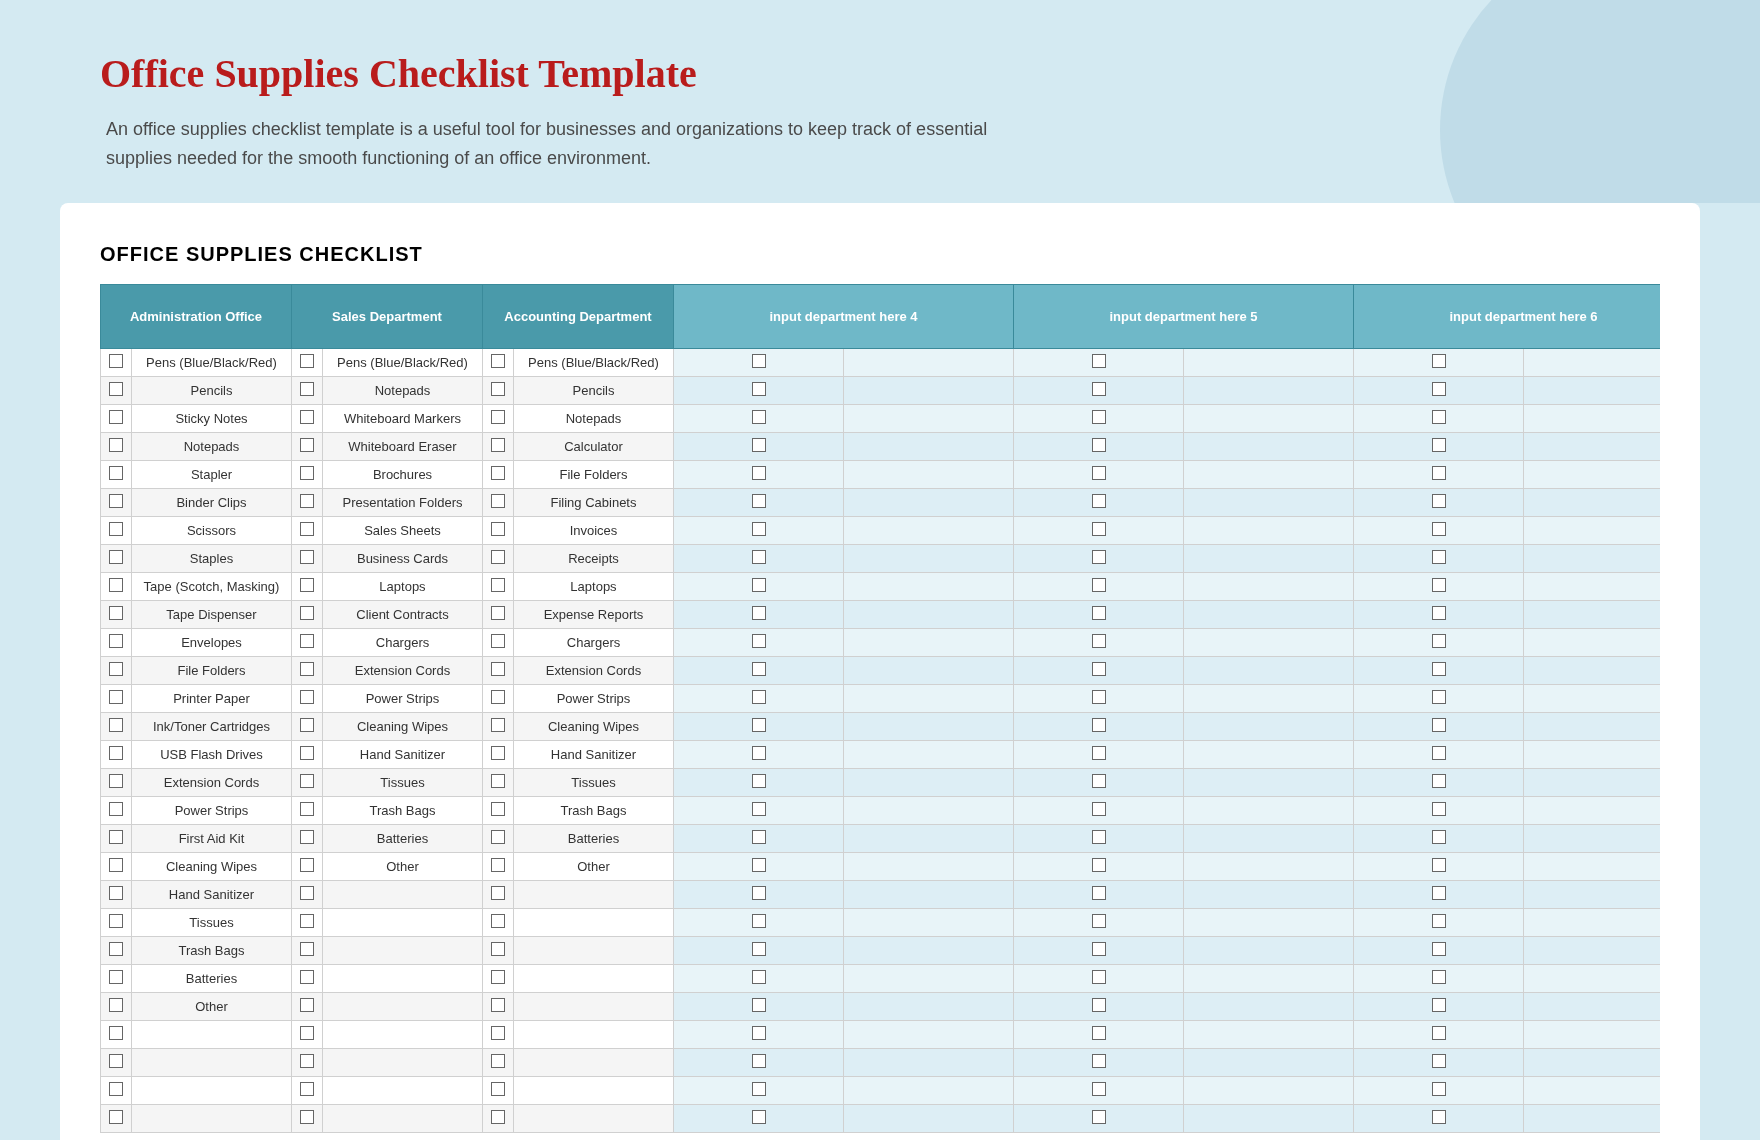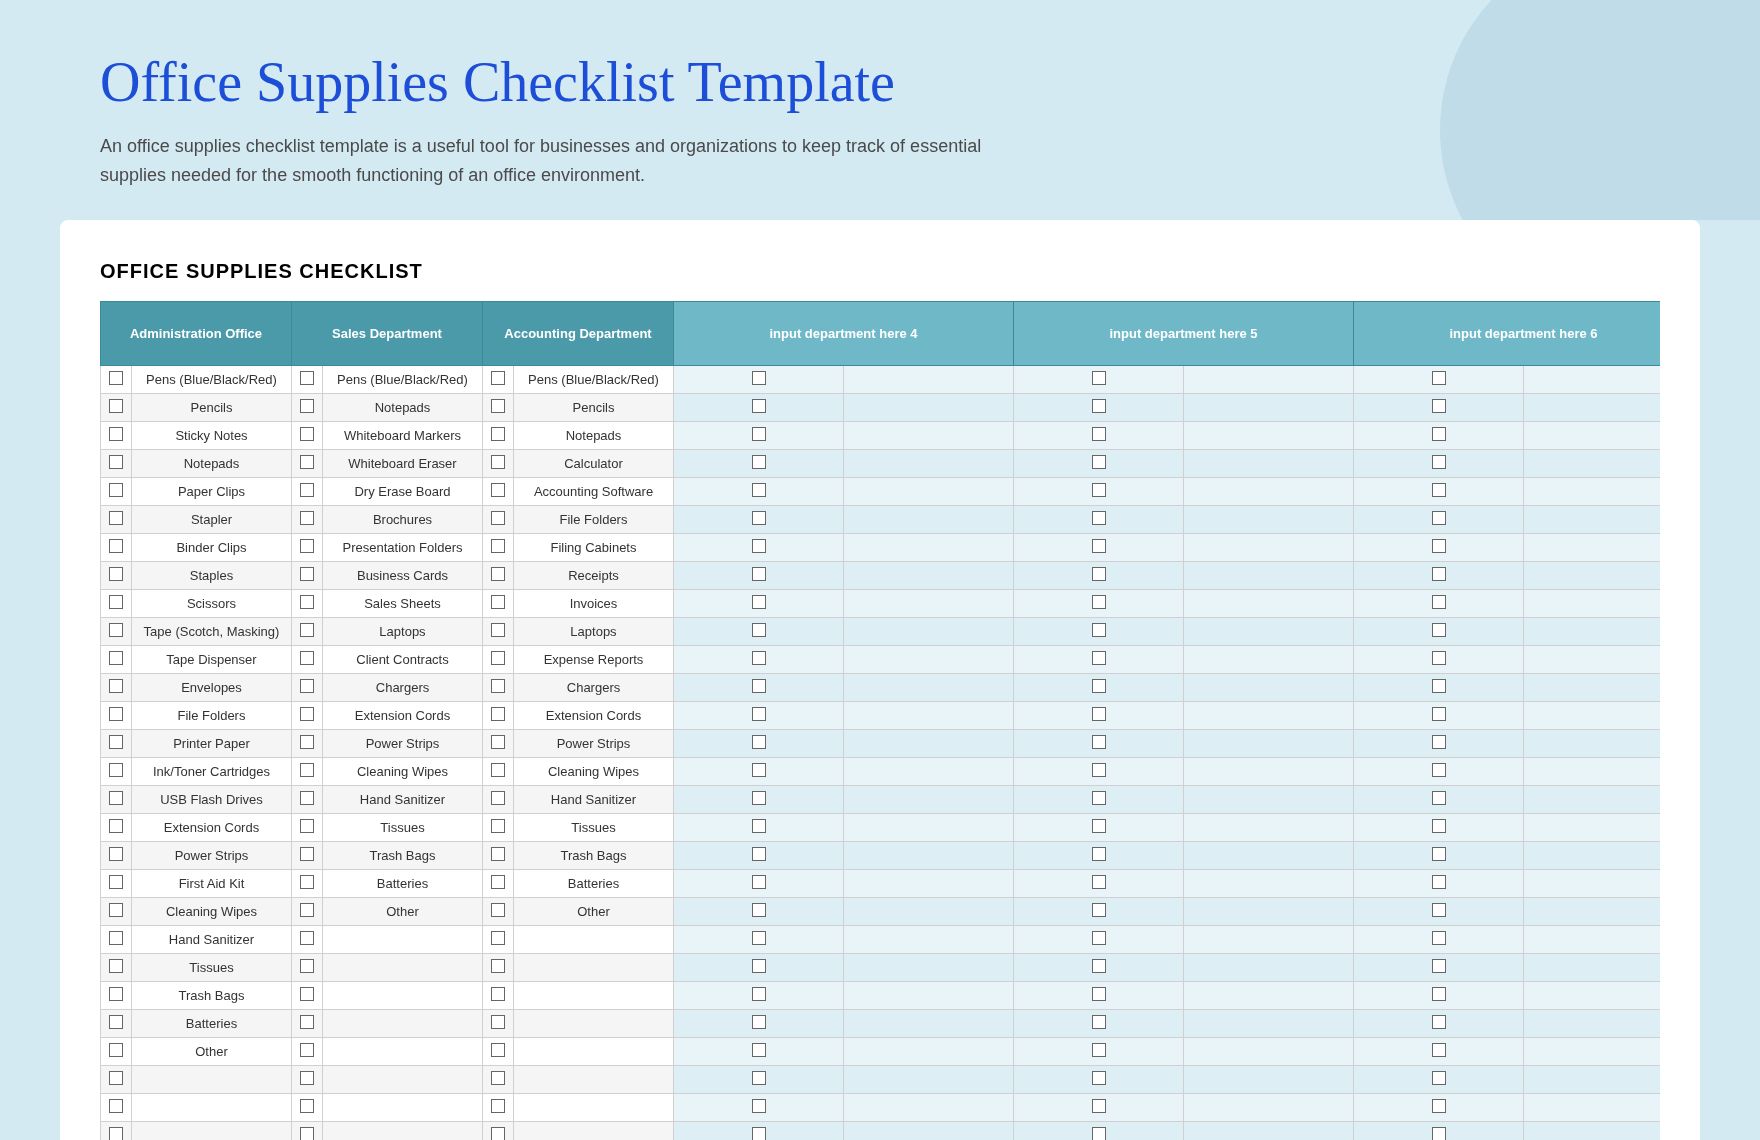--- a/index.html
+++ b/index.html
@@ -21,35 +21,36 @@
       position: absolute;
       right: -60px;
       top: -60px;
       width: 380px;
       height: 380px;
       background: #c0dce8;
       border-radius: 50%;
       z-index: 0;
     }
     .header-title {
-      font-size: 56px;
-      font-weight: 400;
-      color: #1d4ed8;
+      font-size: 40px;
+      font-weight: 700;
+      color: #b91c1c;
       margin-bottom: 18px;
       position: relative;
       z-index: 1;
     }
     .header-desc {
       font-size: 18px;
       color: #4a4a4a;
       font-family: Arial, sans-serif;
       max-width: 900px;
       line-height: 1.6;
       position: relative;
       z-index: 1;
+      margin-left: 6px;
     }
     .main-content {
       background: #ffffff;
       margin: 0 60px;
       border-radius: 8px 8px 0 0;
       padding: 40px 40px 40px 40px;
       min-height: 800px;
     }
     .checklist-title {
       font-size: 20px;
@@ -196,34 +197,20 @@
             <td class="item-col">Calculator</td>
             <td class="check-col input-col"><span class="checkbox-cell"></span></td>
             <td class="item-col input-col"></td>
             <td class="check-col input-col"><span class="checkbox-cell"></span></td>
             <td class="item-col input-col"></td>
             <td class="check-col input-col"><span class="checkbox-cell"></span></td>
             <td class="item-col input-col"></td>
           </tr>
           <tr>
             <td class="check-col"><span class="checkbox-cell"></span></td>
-            <td class="item-col">Paper Clips</td>
-            <td class="check-col"><span class="checkbox-cell"></span></td>
-            <td class="item-col">Dry Erase Board</td>
-            <td class="check-col"><span class="checkbox-cell"></span></td>
-            <td class="item-col">Accounting Software</td>
-            <td class="check-col input-col"><span class="checkbox-cell"></span></td>
-            <td class="item-col input-col"></td>
-            <td class="check-col input-col"><span class="checkbox-cell"></span></td>
-            <td class="item-col input-col"></td>
-            <td class="check-col input-col"><span class="checkbox-cell"></span></td>
-            <td class="item-col input-col"></td>
-          </tr>
-          <tr>
-            <td class="check-col"><span class="checkbox-cell"></span></td>
             <td class="item-col">Stapler</td>
             <td class="check-col"><span class="checkbox-cell"></span></td>
             <td class="item-col">Brochures</td>
             <td class="check-col"><span class="checkbox-cell"></span></td>
             <td class="item-col">File Folders</td>
             <td class="check-col input-col"><span class="checkbox-cell"></span></td>
             <td class="item-col input-col"></td>
             <td class="check-col input-col"><span class="checkbox-cell"></span></td>
             <td class="item-col input-col"></td>
             <td class="check-col input-col"><span class="checkbox-cell"></span></td>
@@ -238,39 +225,39 @@
             <td class="item-col">Filing Cabinets</td>
             <td class="check-col input-col"><span class="checkbox-cell"></span></td>
             <td class="item-col input-col"></td>
             <td class="check-col input-col"><span class="checkbox-cell"></span></td>
             <td class="item-col input-col"></td>
             <td class="check-col input-col"><span class="checkbox-cell"></span></td>
             <td class="item-col input-col"></td>
           </tr>
           <tr>
             <td class="check-col"><span class="checkbox-cell"></span></td>
+            <td class="item-col">Scissors</td>
+            <td class="check-col"><span class="checkbox-cell"></span></td>
+            <td class="item-col">Sales Sheets</td>
+            <td class="check-col"><span class="checkbox-cell"></span></td>
+            <td class="item-col">Invoices</td>
+            <td class="check-col input-col"><span class="checkbox-cell"></span></td>
+            <td class="item-col input-col"></td>
+            <td class="check-col input-col"><span class="checkbox-cell"></span></td>
+            <td class="item-col input-col"></td>
+            <td class="check-col input-col"><span class="checkbox-cell"></span></td>
+            <td class="item-col input-col"></td>
+          </tr>
+          <tr>
+            <td class="check-col"><span class="checkbox-cell"></span></td>
             <td class="item-col">Staples</td>
             <td class="check-col"><span class="checkbox-cell"></span></td>
             <td class="item-col">Business Cards</td>
             <td class="check-col"><span class="checkbox-cell"></span></td>
             <td class="item-col">Receipts</td>
-            <td class="check-col input-col"><span class="checkbox-cell"></span></td>
-            <td class="item-col input-col"></td>
-            <td class="check-col input-col"><span class="checkbox-cell"></span></td>
-            <td class="item-col input-col"></td>
-            <td class="check-col input-col"><span class="checkbox-cell"></span></td>
-            <td class="item-col input-col"></td>
-          </tr>
-          <tr>
-            <td class="check-col"><span class="checkbox-cell"></span></td>
-            <td class="item-col">Scissors</td>
-            <td class="check-col"><span class="checkbox-cell"></span></td>
-            <td class="item-col">Sales Sheets</td>
-            <td class="check-col"><span class="checkbox-cell"></span></td>
-            <td class="item-col">Invoices</td>
             <td class="check-col input-col"><span class="checkbox-cell"></span></td>
             <td class="item-col input-col"></td>
             <td class="check-col input-col"><span class="checkbox-cell"></span></td>
             <td class="item-col input-col"></td>
             <td class="check-col input-col"><span class="checkbox-cell"></span></td>
             <td class="item-col input-col"></td>
           </tr>
           <tr>
             <td class="check-col"><span class="checkbox-cell"></span></td>
             <td class="item-col">Tape (Scotch, Masking)</td>

